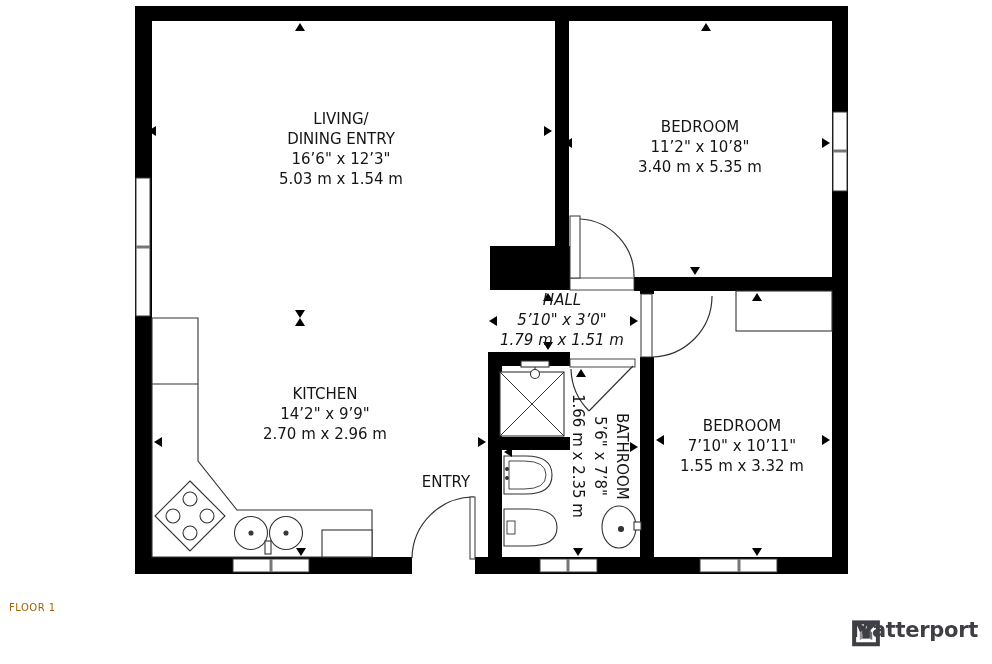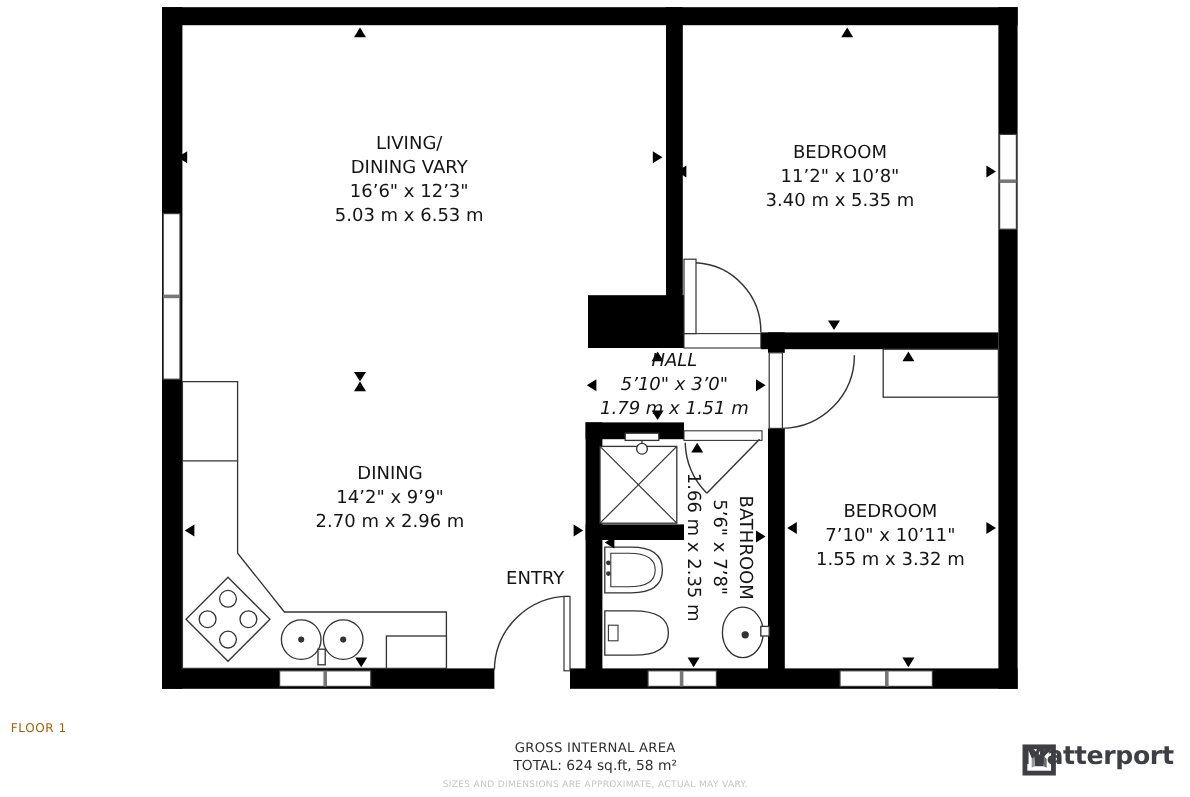--- a/index.html
+++ b/index.html
@@ -138,64 +138,59 @@
       <polygon points="638,447 630,442 630,452"></polygon>
       <polygon points="656,440 664,435 664,445"></polygon>
       <polygon points="830,440 822,435 822,445"></polygon>
       <polygon points="757,293 752,301 762,301"></polygon>
       <polygon points="757,556 752,548 762,548"></polygon>
     </g>
   </svg>
 
   <div class="room-label" style="left:341px;top:149px;">
     <div>LIVING/</div>
-    <div>DINING VARY</div>
+    <div>DINING ENTRY</div>
     <div>16’6" x 12’3"</div>
-    <div>5.03 m x 6.53 m</div>
+    <div>5.03 m x 1.54 m</div>
   </div>
 
   <div class="room-label" style="left:700px;top:147px;">
     <div>BEDROOM</div>
     <div>11’2" x 10’8"</div>
     <div>3.40 m x 5.35 m</div>
   </div>
 
   <div class="room-label" style="left:562px;top:320px;font-style:italic;">
     <div>HALL</div>
     <div>5’10" x 3’0"</div>
     <div>1.79 m x 1.51 m</div>
   </div>
 
   <div class="room-label" style="left:325px;top:414px;">
-    <div>DINING</div>
+    <div>KITCHEN</div>
     <div>14’2" x 9’9"</div>
     <div>2.70 m x 2.96 m</div>
   </div>
 
   <div class="room-label vertical" style="left:600px;top:456px;">
     <div>BATHROOM</div>
     <div>5’6" x 7’8"</div>
     <div>1.66 m x 2.35 m</div>
   </div>
 
   <div class="room-label" style="left:742px;top:446px;">
     <div>BEDROOM</div>
     <div>7’10" x 10’11"</div>
     <div>1.55 m x 3.32 m</div>
   </div>
 
   <div class="entry-label" style="left:446px;top:482px;">ENTRY</div>
 
   <div class="floor-label">FLOOR 1</div>
 
-  <div class="footer-center">
-    <div class="l1">GROSS INTERNAL AREA</div>
-    <div class="l2">TOTAL: 624 sq.ft, 58 m²</div>
-    <div class="l3">SIZES AND DIMENSIONS ARE APPROXIMATE, ACTUAL MAY VARY.</div>
-  </div>
 
   <div class="brand">
     <svg class="mark" viewBox="0 0 24 24">
       <rect x="2.5" y="3.5" width="19" height="17.5" fill="none" stroke="#3e3e45" stroke-width="3.2"></rect>
       <path d="M5,4 L12,11 L19,4" fill="none" stroke="#3e3e45" stroke-width="3.2"></path>
       <polygon points="9,10 15,10 15,16.5 9,16.5" fill="#3e3e45"></polygon>
       <polygon points="9,10 7,11.5 7,17.5 9,16.5" fill="#96969c"></polygon>
       <polygon points="15,10 17,11.5 17,17.5 15,16.5" fill="#6c6c73"></polygon>
     </svg>
     <span class="word">Matterport</span>

